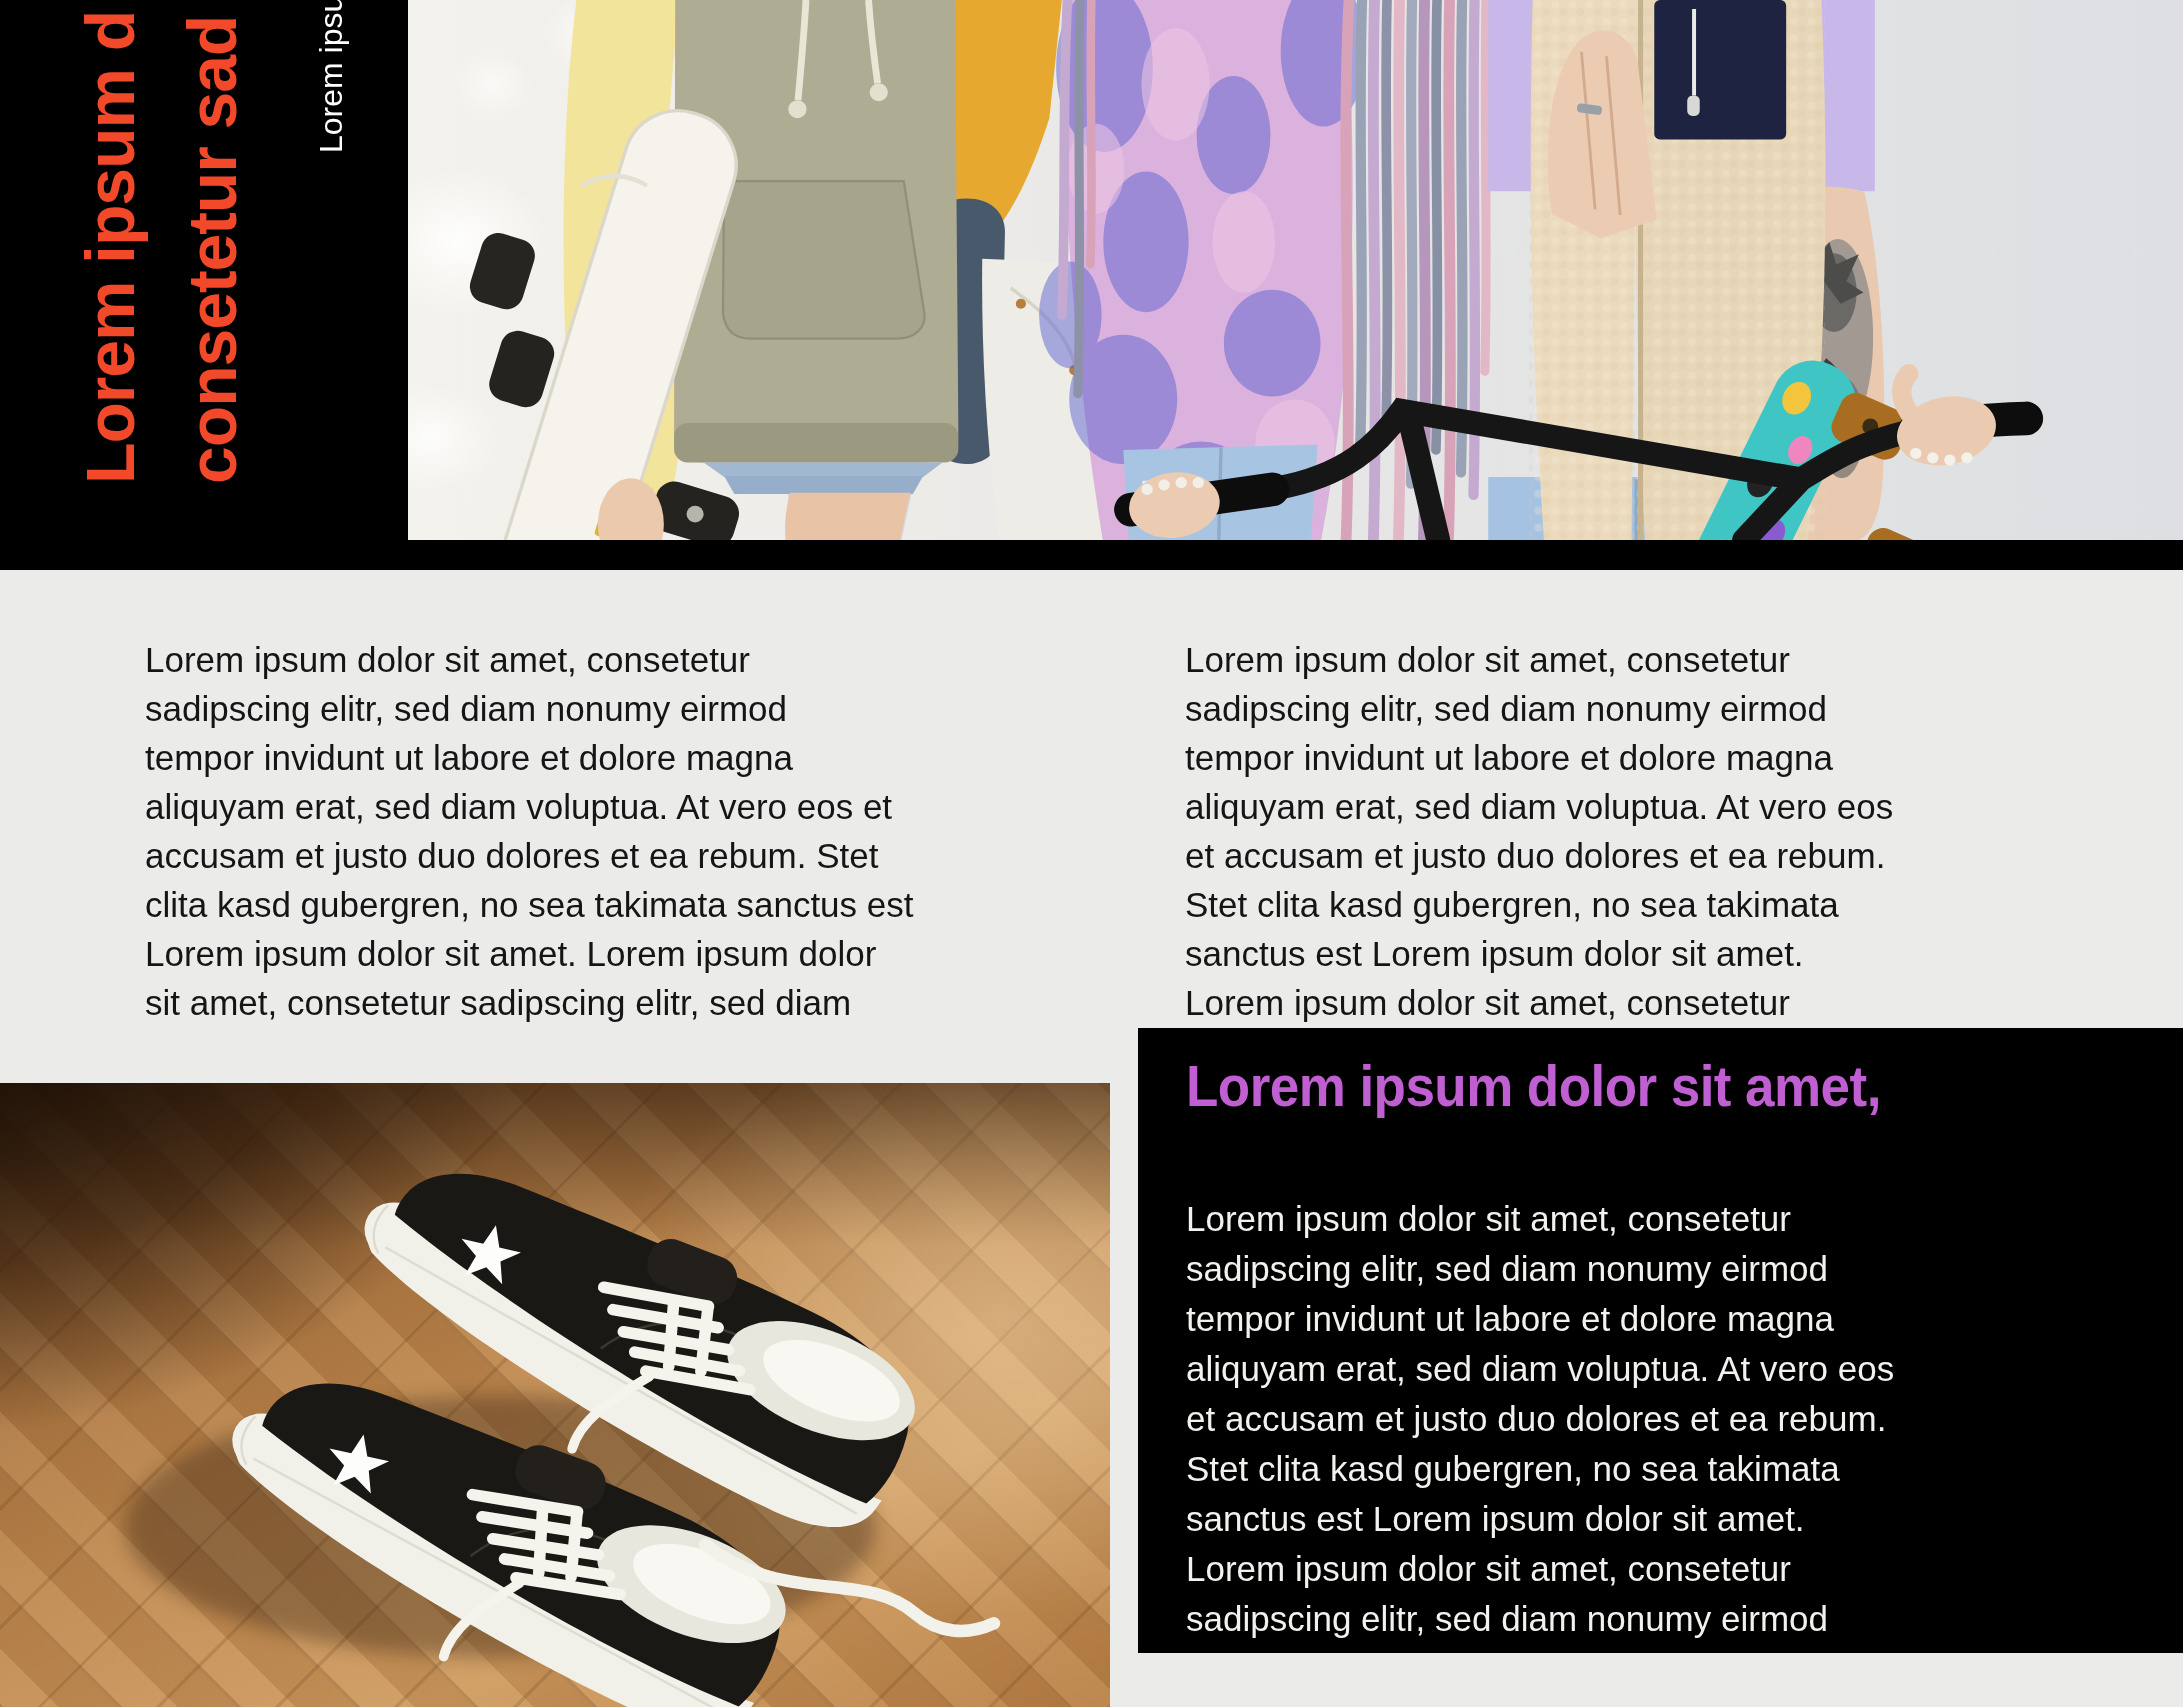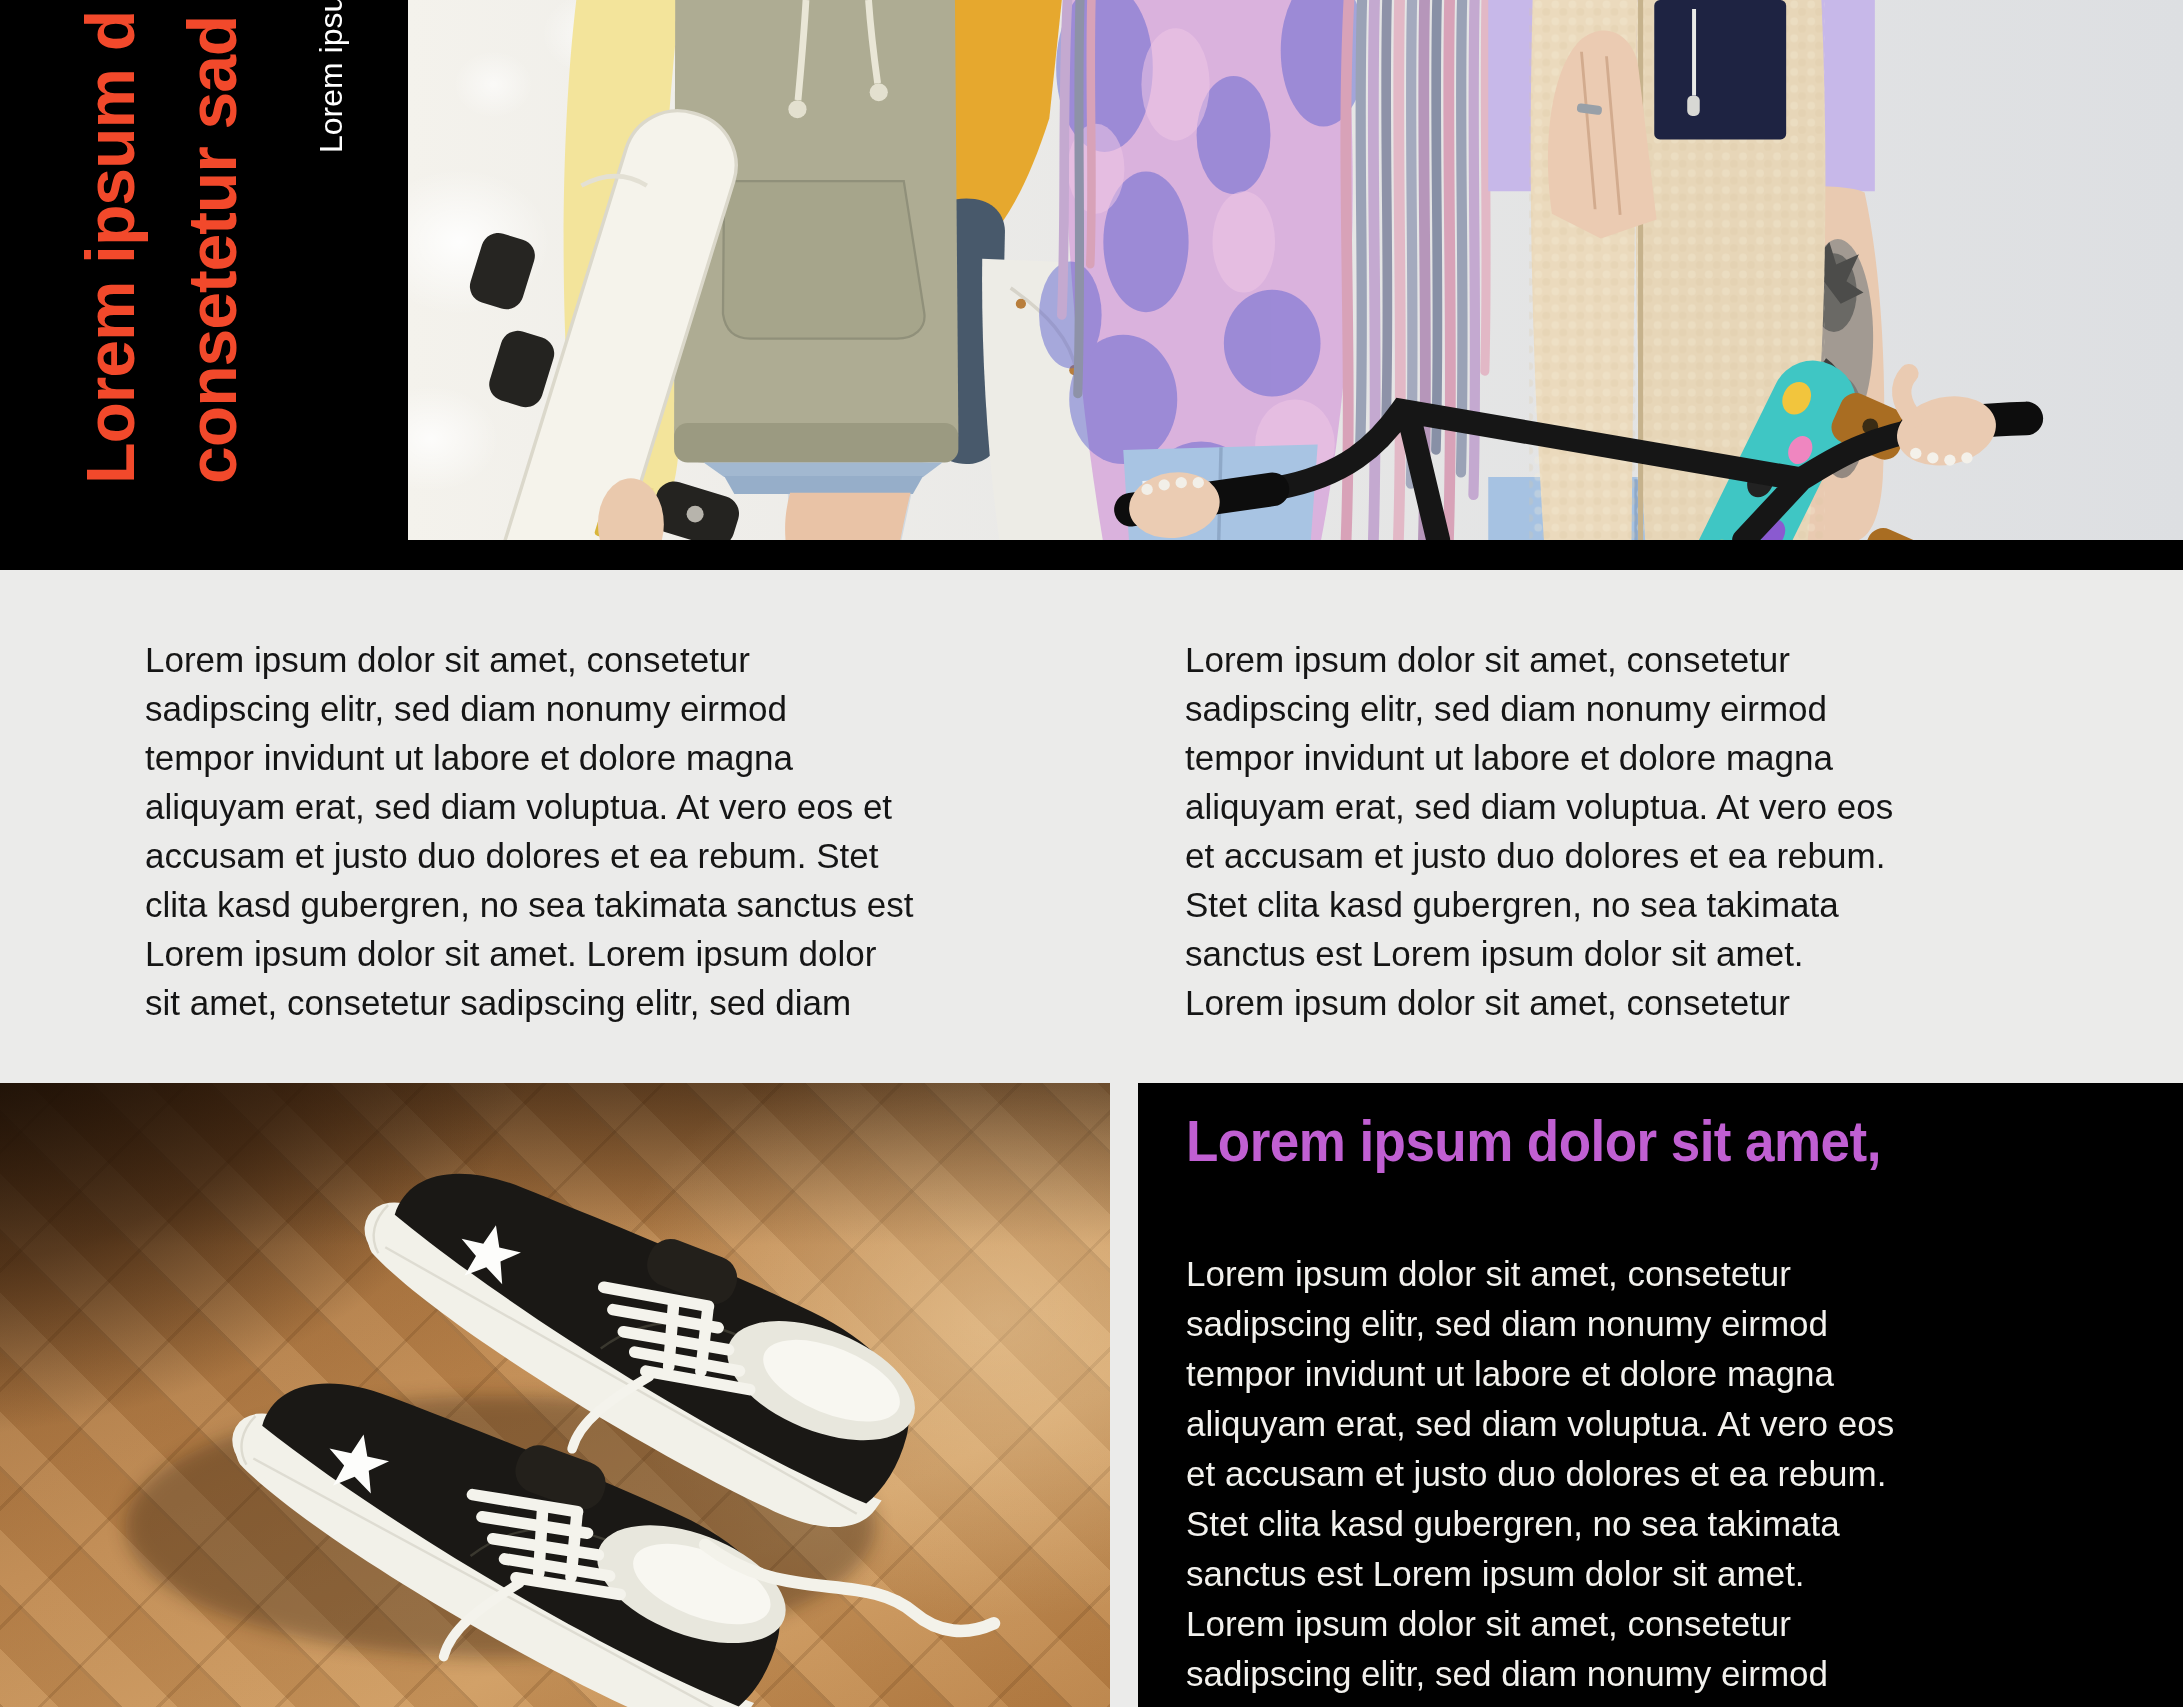--- a/index.html
+++ b/index.html
@@ -29,21 +29,21 @@
   .sneaker-photo{position:absolute;left:0;top:1083px;width:1110px;height:625px;overflow:hidden;
       background:
         radial-gradient(569px 426px at 90% 38%, rgba(255,232,190,.38), transparent 70%),
         radial-gradient(853px 597px at -8% -14%, rgba(16,8,2,.96), rgba(38,20,7,.62) 46%, transparent 74%),
         linear-gradient(180deg, rgba(30,16,6,.55), rgba(30,16,6,0) 26%),
         repeating-linear-gradient(45deg, rgba(80,44,12,.20) 0 3.4px, transparent 3.4px 84px),
         repeating-linear-gradient(-45deg, rgba(80,44,12,.16) 0 3.4px, transparent 3.4px 84px),
         repeating-linear-gradient(45deg, rgba(255,222,175,.10) 0 42px, rgba(110,62,20,.12) 42px 84px),
         linear-gradient(155deg, #8c5c30, #bb854d 44%, #cd9a60 72%, #b67e44);}
   .sneaker-photo svg{display:block;width:100%;height:100%;}
-  .feature-panel{position:absolute;left:1138px;top:1083px;width:1046px;height:625px;
+  .feature-panel{position:absolute;left:1138px;top:1028px;width:1046px;height:625px;
       background:#000;overflow:hidden;}
   .feature-panel h2{position:absolute;left:48px;top:25px;margin:0;
       font-size:57px;font-weight:bold;letter-spacing:-0.6px;color:#c05fd2;
       transform:scaleX(.93);transform-origin:left top;white-space:nowrap;}
   .feature-panel p{position:absolute;left:48px;top:166px;margin:0;
       font-size:35px;line-height:50px;color:#f2f1ed;white-space:pre-line;width:932px;}
 </style>
 </head>
 <body>
 

